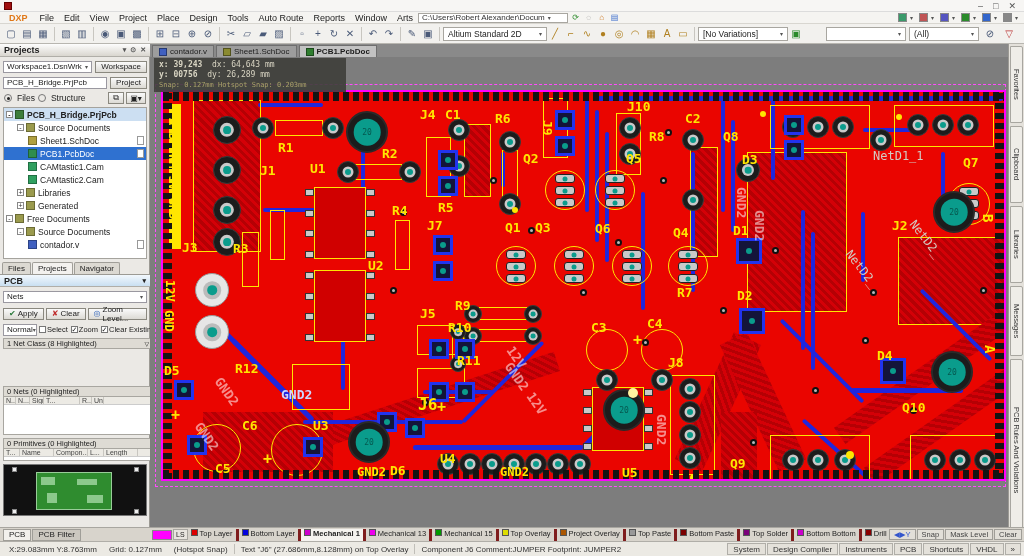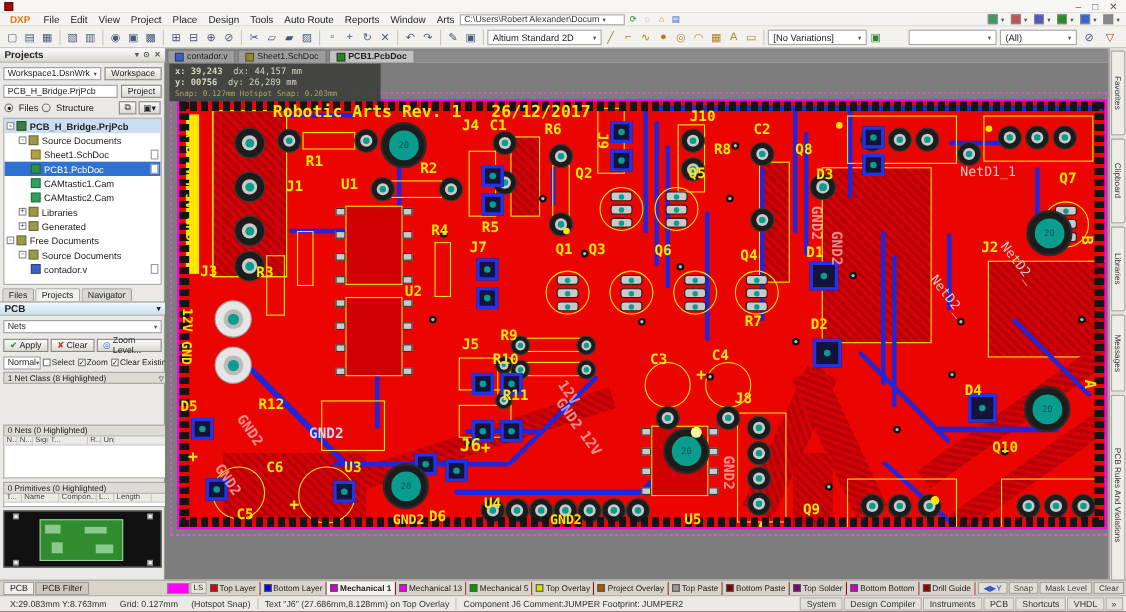--- a/index.html
+++ b/index.html
@@ -130,21 +130,21 @@
         writing-mode:vertical-rl;font-size:7.5px;color:#333;display:flex;align-items:center;justify-content:center;padding:3px 0;}
   
   #lefttabs{left:0;top:527px;width:150px;height:14px;background:#d8d4cc;border-top:1px solid #a8a6a0;
             display:flex;align-items:center;padding-left:3px;gap:1px;}
   .ltab{height:12px;border:1px solid #a09e98;font-size:8px;display:flex;align-items:center;padding:0 5px;background:#ccc8c0;}
   .ltab.on{background:#f2f0ec;}
   #layerbar{left:150px;top:527px;width:874px;height:14px;background:#d8d4cc;border-top:1px solid #a8a6a0;
             display:flex;align-items:center;overflow:hidden;}
   #ls-swatch{width:20px;height:10px;background:#ff00ff;border:1px solid #888;margin:0 1px 0 2px;flex:0 0 auto;}
   #ls-label{font-size:7px;border:1px solid #a8a6a0;background:#e8e5df;padding:0 2px;height:11px;display:flex;align-items:center;flex:0 0 auto;}
-  .lyr{height:12px;display:flex;align-items:center;gap:2px;padding:0 3px;border-right:1px solid #7f1d1d;
+  .lyr{height:12px;display:flex;align-items:flex-start;gap:2px;padding:0 3px;border-right:3px solid #7f1d1d;
        font-size:7.5px;white-space:nowrap;flex:0 0 auto;background:#d8d4cc;}
   .lyr.on{background:#f5f3ef;font-weight:bold;}
   .lsq{width:7px;height:7px;border:1px solid #555;flex:0 0 auto;}
   #layer-right{position:absolute;right:0;top:527px;height:14px;background:#d8d4cc;display:flex;align-items:center;
        gap:1px;padding:0 2px;border-top:1px solid #a8a6a0;}
   .lrb{height:11px;border:1px solid #a09e98;background:#e2dfd8;font-size:7.5px;display:flex;align-items:center;padding:0 4px;color:#444;}
   #statusbar{left:0;top:541px;width:1024px;height:15px;background:#eceae4;border-top:1px solid #b0aea8;
              display:flex;align-items:center;font-size:8px;color:#333;padding:0 3px;}
   .st{padding:0 6px;white-space:nowrap;}
   .st-sep{width:1px;height:10px;background:#c0beb8;}
@@ -476,21 +476,21 @@
       </div>
       <div class="dtab on">
         <span class="dico" style="background: rgb(47, 125, 47);"></span>
         <span>PCB1.PcbDoc</span>
       </div>
     </div>
 
   <div id="canvas" class="abs">
     <div id="dashrect"></div>
     <div id="hud">
-      <div><b>x: 39,243</b>&nbsp;&nbsp;<span>dx: 44,157 mm</span></div>
+      <div><b>x: 39,243</b>&nbsp;&nbsp;<span>dx: 64,643 mm</span></div>
       <div><b>y: 00756</b>&nbsp;&nbsp;<span>dy: 26,289 mm</span></div>
       <div class="l3">Snap: 0.127mm Hotspot Snap: 0.203mm</div>
     </div>
     <div id="board">
       <div class="edge h" style="top:0"></div>
       <div class="edge h" style="bottom:0"></div>
       <div class="edge v" style="left:0"></div>
       <div class="edge v" style="right:0"></div>
     <div class="pour bd" style="left: 30px; top: 8px; width: 68px; height: 152px;"></div>
         <div class="pour bd" style="left: 584px; top: 60px; width: 100px; height: 160px;"></div>
@@ -881,21 +881,20 @@
         <div class="via" style="left: 587px; top: 347px;"></div>
         <div class="via" style="left: 707px; top: 197px;"></div>
         <div class="via" style="left: 237px; top: 117px;"></div>
         <div class="via" style="left: 502px; top: 37px;"></div>
         <div class="dot" style="left: 465px; top: 296px; width: 10px; height: 10px; background: rgb(255, 242, 160);"></div>
         <div class="dot" style="left: 527px; top: 382px; width: 8px; height: 8px; background: rgb(255, 230, 0);"></div>
         <div class="dot" style="left: 683px; top: 359px; width: 8px; height: 8px; background: rgb(255, 230, 0);"></div>
         <div class="dot" style="left: 349px; top: 115px; width: 6px; height: 6px; background: rgb(255, 230, 0);"></div>
         <div class="dot" style="left: 597px; top: 19px; width: 6px; height: 6px; background: rgb(255, 230, 0);"></div>
         <div class="dot" style="left: 733px; top: 22px; width: 6px; height: 6px; background: rgb(255, 230, 0);"></div>
-        <div class="slabel" style="left: 85px; top: 2px; font-size: 15px;">Robotic Arts Rev. 1   26/12/2017</div>
         <div class="slabel" style="left: 464px; top: 8px; font-size: 13px;">J10</div>
         <div class="slabel" style="left: 522px; top: 20px; font-size: 13px;">C2</div>
         <div class="slabel" style="left: 486px; top: 38px; font-size: 13px;">R8</div>
         <div class="slabel" style="left: 560px; top: 38px; font-size: 13px;">Q8</div>
         <div class="slabel" style="left: 463px; top: 60px; font-size: 13px;">Q5</div>
         <div class="slabel" style="left: 579px; top: 61px; font-size: 13px;">D3</div>
         <div class="slabel" style="left: 800px; top: 64px; font-size: 13px;">Q7</div>
         <div class="slabel" style="left: 282px; top: 16px; font-size: 13px;">C1</div>
         <div class="slabel" style="left: 257px; top: 16px; font-size: 13px;">J4</div>
         <div class="slabel" style="left: 332px; top: 20px; font-size: 13px;">R6</div>
@@ -991,21 +990,21 @@
         <div class="lyr on">
           <span class="lsq" style="background: rgb(204, 0, 204);"></span>
           <span>Mechanical 1</span>
         </div>
         <div class="lyr">
           <span class="lsq" style="background: rgb(238, 0, 238);"></span>
           <span>Mechanical 13</span>
         </div>
         <div class="lyr">
           <span class="lsq" style="background: rgb(0, 153, 0);"></span>
-          <span>Mechanical 5</span>
+          <span>Mechanical 15</span>
         </div>
         <div class="lyr">
           <span class="lsq" style="background: rgb(221, 221, 0);"></span>
           <span>Top Overlay</span>
         </div>
         <div class="lyr">
           <span class="lsq" style="background: rgb(170, 85, 0);"></span>
           <span>Project Overlay</span>
         </div>
         <div class="lyr">

